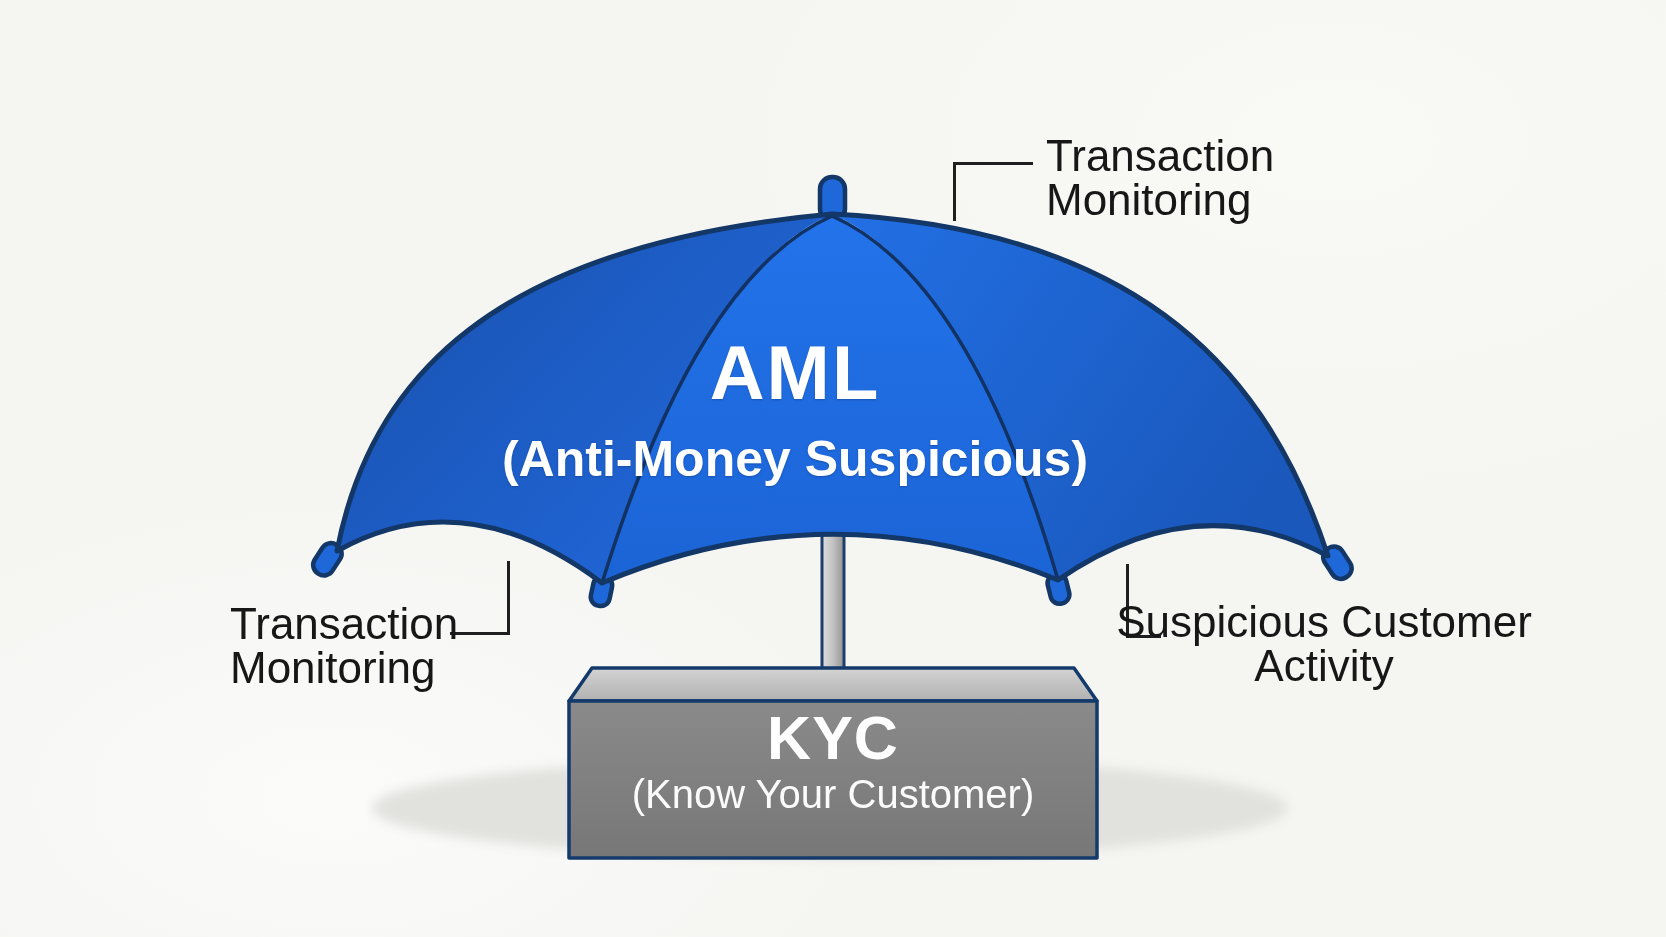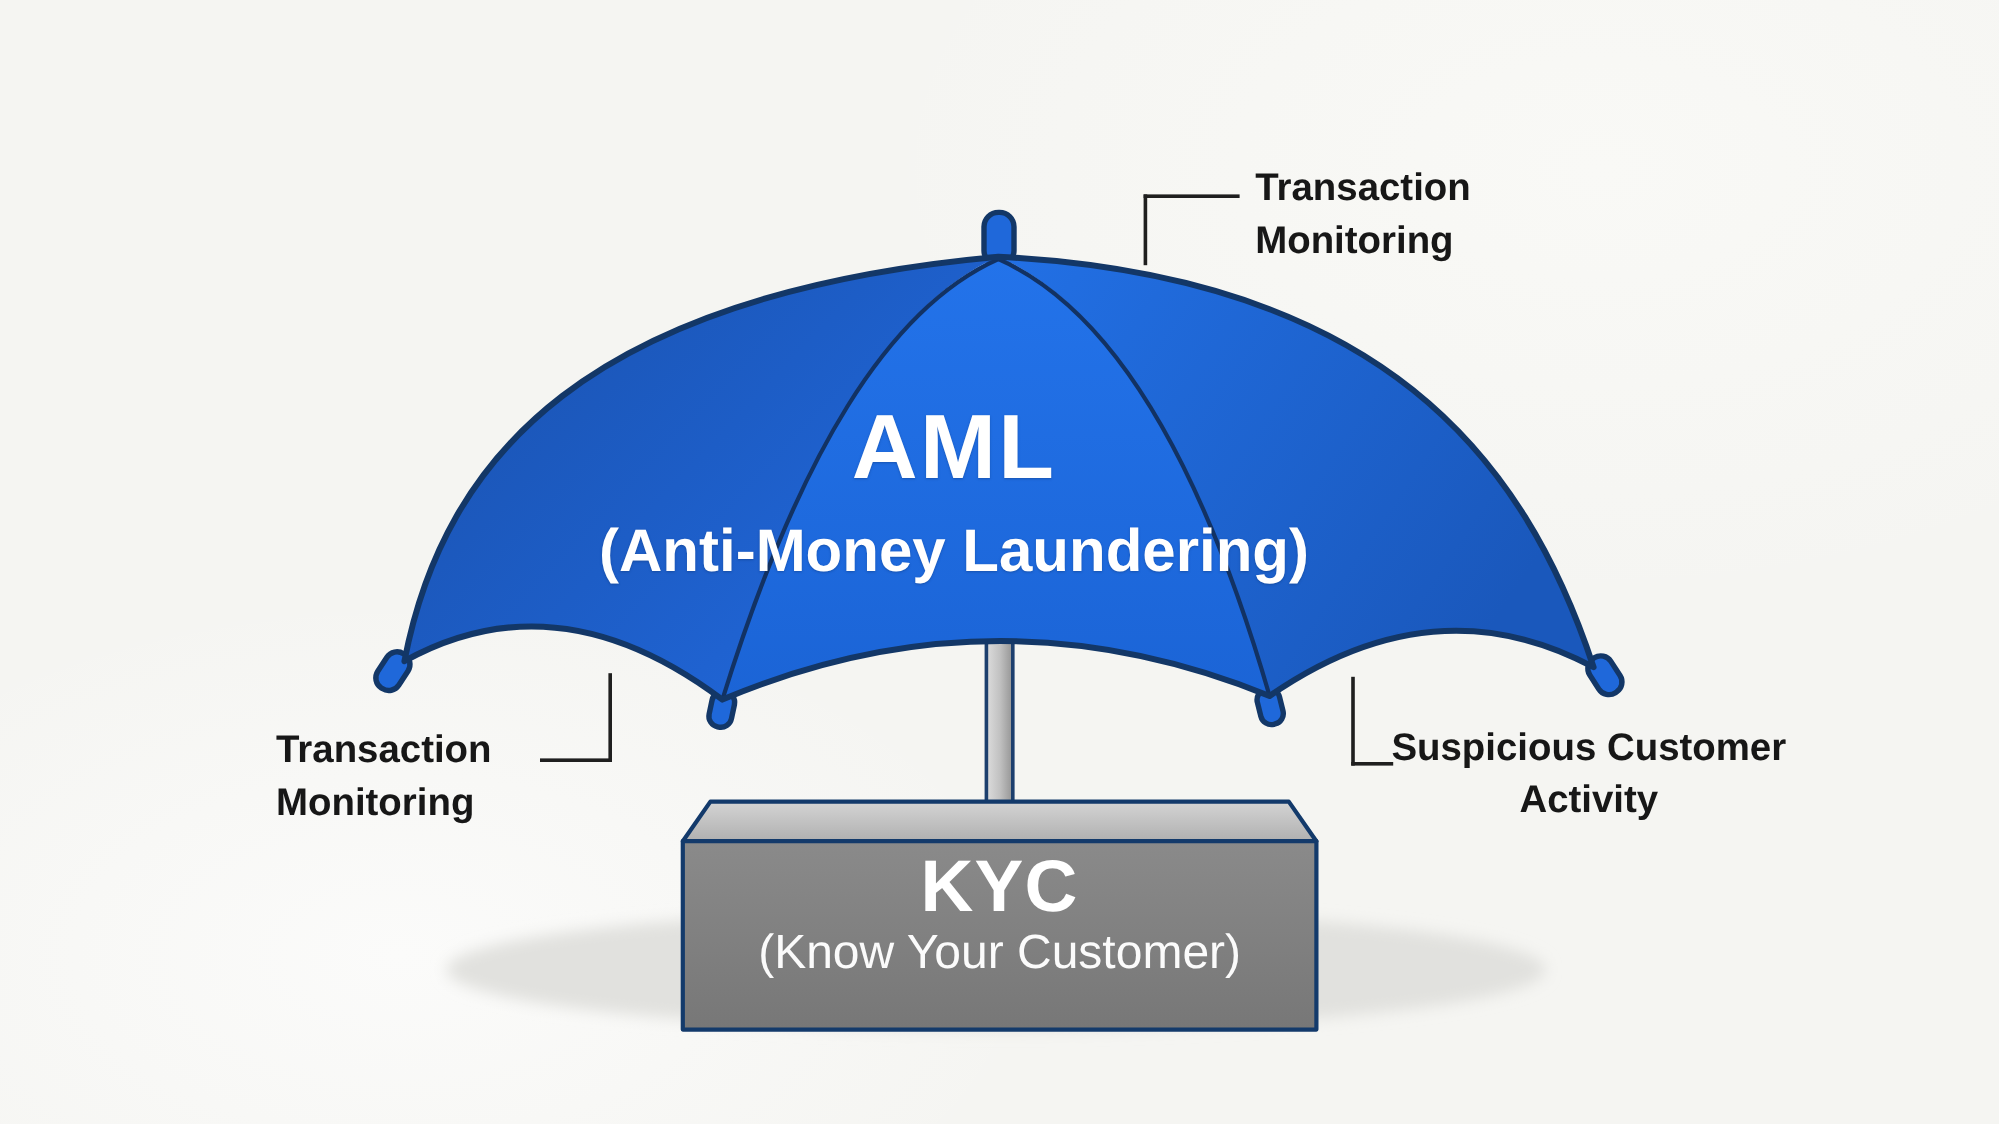--- a/index.html
+++ b/index.html
@@ -34,21 +34,21 @@
     left:833px;top:703px;transform:translateX(-50%);
     font-size:61px;font-weight:700;color:#ffffff;letter-spacing:1px;
   }
   .kyc-subtitle{
     left:833px;top:772px;transform:translateX(-50%);
     font-size:40px;font-weight:400;color:#fbfbfb;
   }
 
   .callout{
     color:#171717;
-    font-size:32px;font-weight:700;line-height:44px;
+    font-size:44px;font-weight:400;line-height:44px;
   }
   .callout-top-right{left:1046px;top:134px;text-align:left;}
   .callout-bottom-left{left:230px;top:602px;text-align:left;}
   .callout-bottom-right{left:1324px;top:600px;transform:translateX(-50%);text-align:center;}
 
   
   .bracket{position:absolute;}
   .bracket-top-right{
     left:953px;top:162px;width:77px;height:56px;
     border-top:3px solid #1f1f1f;border-left:3px solid #1f1f1f;
@@ -119,21 +119,21 @@
     <path d="M 832 214 C 1150 230, 1270 380, 1328 556 Q 1195 485, 1058 580 C 1000 380, 925 255, 832 214 Z" fill="url(#gradRight)"></path>
 
     <path d="M 832 216 C 740 257, 665 380, 602 583" fill="none" stroke="#123263" stroke-width="3.5" stroke-linecap="round"></path>
     <path d="M 832 216 C 925 257, 1000 380, 1058 580" fill="none" stroke="#123263" stroke-width="3.5" stroke-linecap="round"></path>
 
     <path d="M 337 551 C 370 380, 490 245, 832 214 C 1150 230, 1270 380, 1328 556
              Q 1195 485, 1058 580 Q 830 487, 602 583 Q 465 480, 337 551 Z" fill="none" stroke="#133767" stroke-width="5" stroke-linejoin="round"></path>
   </svg>
 
   <div class="overlay aml-title">AML</div>
-  <div class="overlay aml-subtitle">(Anti-Money Laundering)</div>
+  <div class="overlay aml-subtitle">(Anti-Money Suspicious)</div>
 
   <div class="overlay kyc-title">KYC</div>
   <div class="overlay kyc-subtitle">(Know Your Customer)</div>
 
   <div class="bracket bracket-top-right"></div>
   <div class="overlay callout callout-top-right">
     <div>Transaction</div>
     <div>Monitoring</div>
   </div>
 

